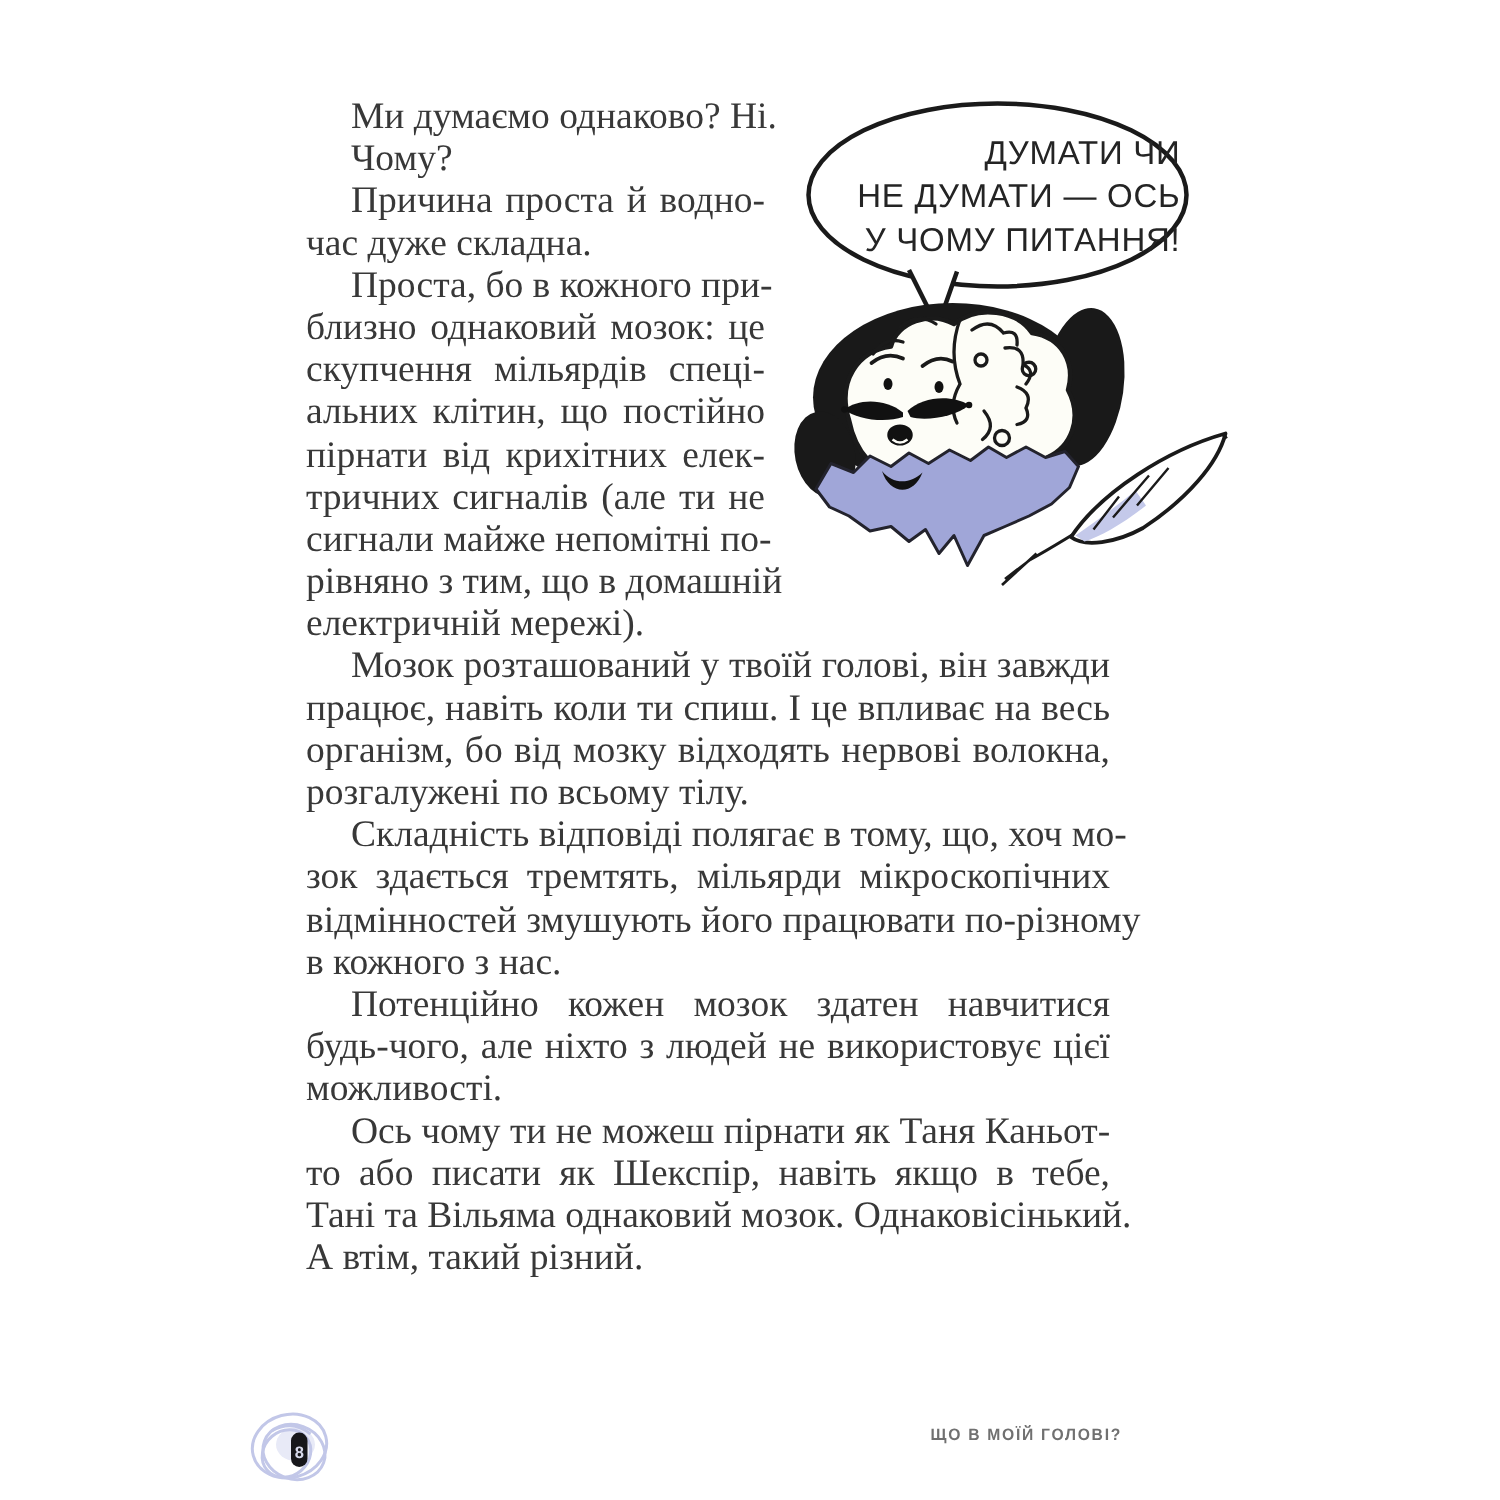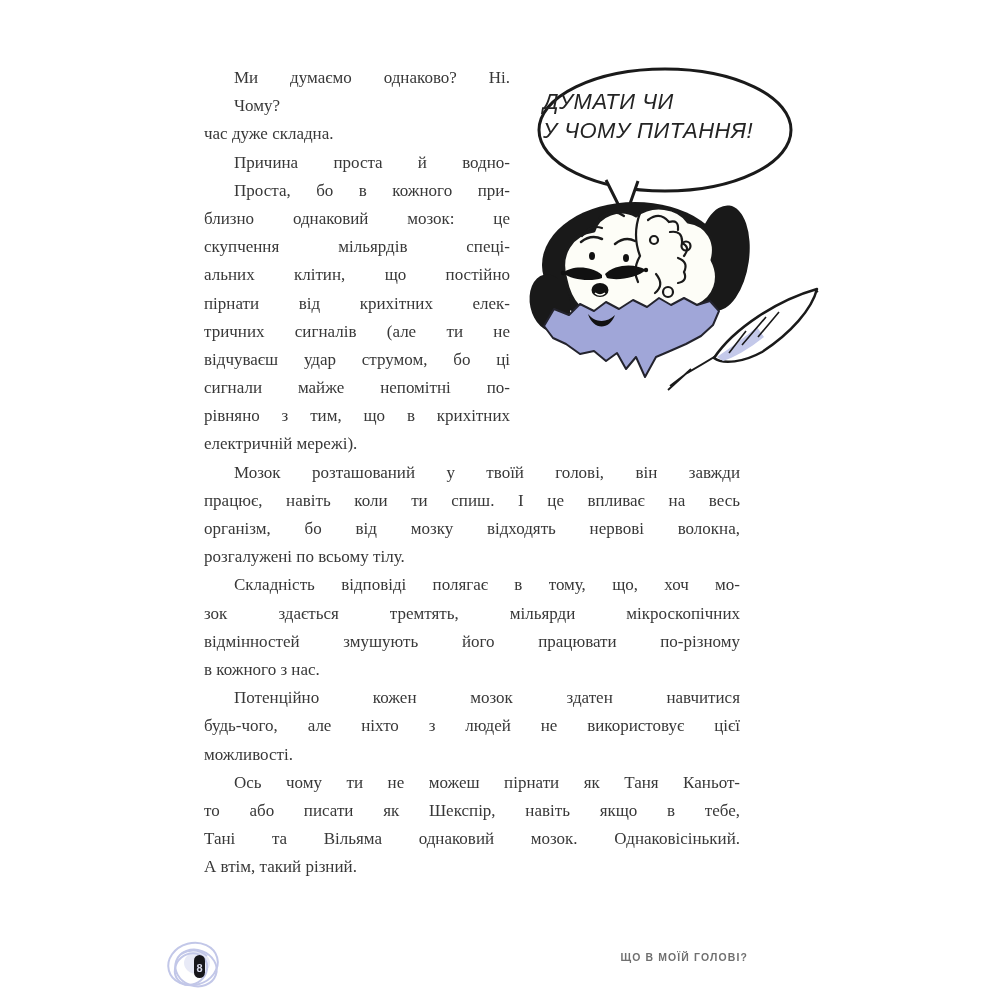--- a/index.html
+++ b/index.html
@@ -4,37 +4,37 @@
 <style>
   html,body{margin:0;padding:0;}
   body{
     width:1000px;height:1000px;position:relative;overflow:hidden;
     background:#ffffff;
     font-family:"Liberation Serif", serif;
   }
   
   .bodytext{
     position:absolute;left:204px;top:64px;width:536px;
-    font-size:17px;line-height:28.2px;color:#383838;
+    font-size:25px;line-height:28.2px;color:#383838;
   }
   .line{
     white-space:nowrap;height:28.2px;width:536px;
     text-align:justify;text-align-last:justify;
     overflow:visible;
   }
   .line.nw{width:306px;}
   .line.end{text-align-last:left;}
   .line.ind{text-indent:30px;}
   
   .bubble-text{
     position:absolute;left:543px;top:87px;width:244px;
-    text-align:left;
+    text-align:right;
     font-family:"Liberation Sans", sans-serif;
     font-size:22px;line-height:29px;font-weight:500;
-    letter-spacing:.5px;color:#242424;font-style:italic;
+    letter-spacing:.5px;color:#242424;
   }
   .bubble-text .bline{display:block;white-space:nowrap;}
   
   .illu{position:absolute;left:520px;top:60px;width:310px;height:420px;}
   
   .badge{position:absolute;left:163px;top:936px;width:62px;height:60px;}
   .running-title{
     position:absolute;left:560px;top:951px;width:188px;
     text-align:right;
     font-family:"Liberation Sans", sans-serif;
@@ -97,38 +97,38 @@
       <path d="M 197,297 C 210,288 225,277 237,267 L 244,277 C 229,289 213,298 203,301 Z" fill="#c4c9ea"></path>
       <path d="M 222,285 L 246,257 M 238,277 L 259,252 M 209,293 L 226,271" stroke="#1a1a1a" stroke-width="1.6" fill="none"></path>
       <path d="M 167,313 L 150,326 M 171,309 L 148,330" stroke="#1a1a1a" stroke-width="1.8" fill="none"></path>
     </g>
   </g>
 </svg>
 
 <div class="bubble-text">
 
 <span class="bline">ДУМАТИ ЧИ</span>
+    <span class="bline">НЕ ДУМАТИ — ОСЬ</span>
     <span class="bline">У ЧОМУ ПИТАННЯ!</span>
   </div>
 
 <div class="bodytext">
 
 <div class="line nw ind j">Ми думаємо однаково? Ні.</div>
     <div class="line nw ind end">Чому?</div>
+    <div class="line nw ind">Причина проста й водно-</div>
     <div class="line nw end">час дуже складна.</div>
-    <div class="line nw ind">Причина проста й водно-</div>
     <div class="line nw ind">Проста, бо в кожного при-</div>
     <div class="line nw">близно однаковий мозок: це</div>
     <div class="line nw">скупчення мільярдів спеці-</div>
     <div class="line nw">альних клітин, що постійно</div>
     <div class="line nw">пірнати від крихітних елек-</div>
     <div class="line nw">тричних сигналів (але ти не</div>
-    <div class="line nw">відчуваєш удар струмом, бо ці</div>
     <div class="line nw">сигнали майже непомітні по-</div>
-    <div class="line nw">рівняно з тим, що в крихітних</div>
+    <div class="line nw">рівняно з тим, що в домашній</div>
     <div class="line nw end">електричній мережі).</div>
     <div class="line ind">Мозок розташований у твоїй голові, він завжди</div>
     <div class="line">працює, навіть коли ти спиш. І це впливає на весь</div>
     <div class="line">організм, бо від мозку відходять нервові волокна,</div>
     <div class="line end">розгалужені по всьому тілу.</div>
     <div class="line ind">Складність відповіді полягає в тому, що, хоч мо-</div>
     <div class="line">зок здається тремтять, мільярди мікроскопічних</div>
     <div class="line">відмінностей змушують його працювати по-різному</div>
     <div class="line end">в кожного з нас.</div>
     <div class="line ind">Потенційно кожен мозок здатен навчитися</div>

